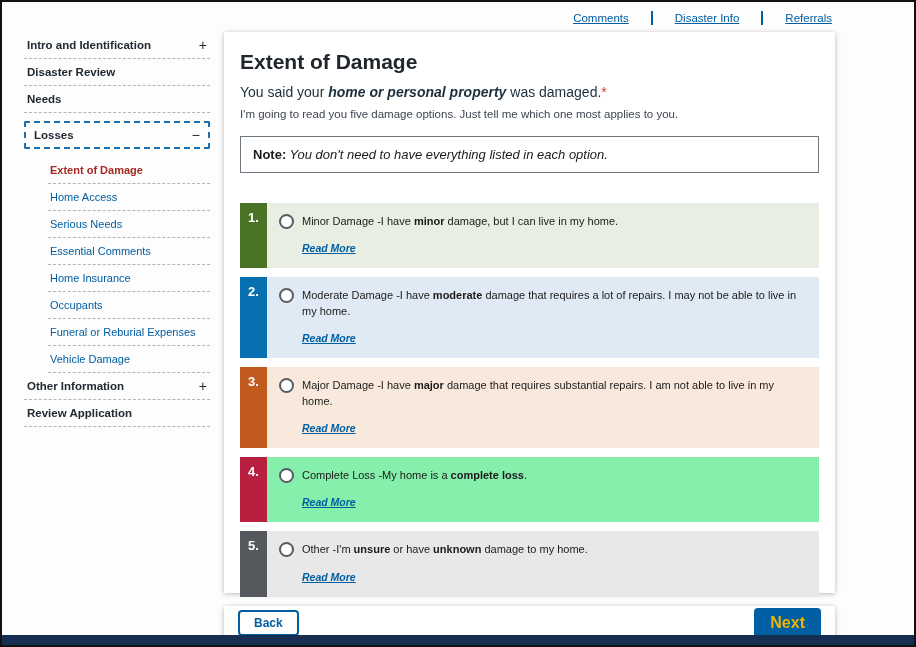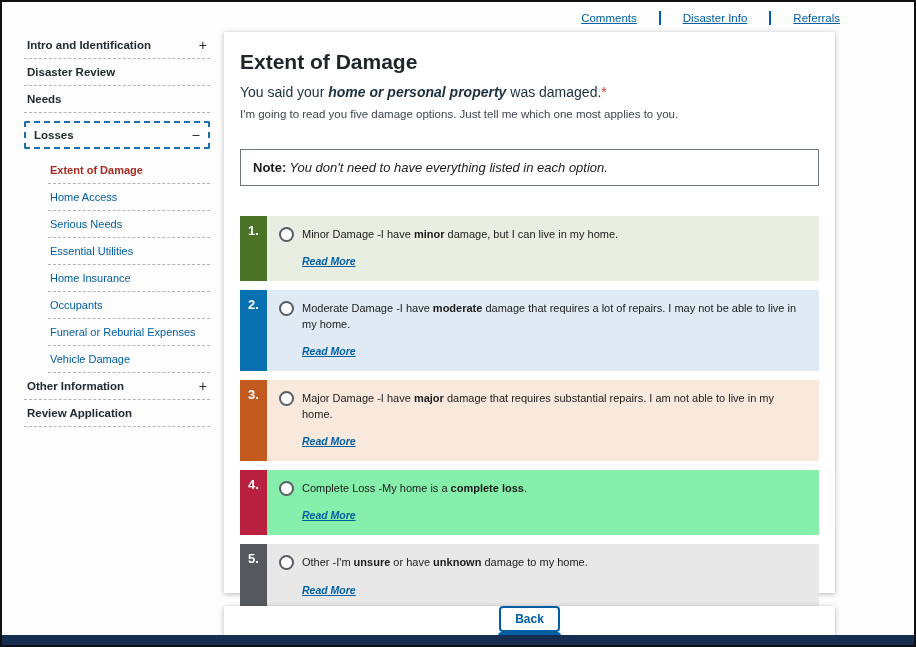--- a/index.html
+++ b/index.html
@@ -14,21 +14,21 @@
     height: 647px;
     border: 2px solid #111111;
     background: #fdfdfd;
     overflow: hidden;
   }
 
   
   .top-links {
     position: absolute;
     top: 9px;
-    right: 74px;
+    right: 82px;
     display: flex;
     align-items: center;
     column-gap: 22px;
   }
   .top-link {
     color: #005ea2;
     font-size: 11.5px;
     text-decoration: underline;
     cursor: pointer;
   }
@@ -105,21 +105,21 @@
   .subtitle {
     font-size: 14px;
     color: #1b2f3e;
     margin-bottom: 8px;
   }
   .subtitle .em { font-style: italic; font-weight: bold; }
   .subtitle .req { color: #d83933; }
   .intro {
     font-size: 11.5px;
     color: #3d4551;
-    margin-bottom: 29px;
+    margin-bottom: 16px;
   }
   .note {
     border: 1px solid #6f7780;
     padding: 10px 12px;
     font-size: 13px;
     color: #1b1b1b;
     margin-bottom: 30px;
   }
   .note strong { font-weight: bold; }
   .note em { font-style: italic; }
@@ -176,39 +176,38 @@
   
   .bottom-card {
     left: 222px;
     top: 604px;
     width: 611px;
     height: 33px;
     display: flex;
     justify-content: space-between;
     align-items: center;
     padding: 0 14px;
-    flex-direction: column;
   }
   .btn-outline {
     background: #ffffff;
     border: 2px solid #005ea2;
     color: #005ea2;
     font-family: "Liberation Sans", sans-serif;
     font-size: 12px;
     font-weight: bold;
     padding: 4px 14px;
     border-radius: 4px;
     cursor: pointer;
   }
   .btn-solid {
     background: #005ea2;
     border: none;
-    color: #ffffff;
+    color: #eab308;
     font-family: "Liberation Sans", sans-serif;
-    font-size: 14px;
+    font-size: 16px;
     font-weight: bold;
     padding: 6px 16px;
     border-radius: 4px;
     cursor: pointer;
   }
   .footer-bar {
     position: absolute;
     left: 0;
     right: 0;
     bottom: 0;
@@ -243,21 +242,21 @@
       <span class="expander"></span>
     </div>
     <div class="nav-item losses-active">
       <span class="nav-label">Losses</span>
       <span class="expander">−</span>
     </div>
     <div class="sub-list">
       <div class="sub-item active">Extent of Damage</div>
       <div class="sub-item">Home Access</div>
       <div class="sub-item">Serious Needs</div>
-      <div class="sub-item">Essential Utilities</div>
+      <div class="sub-item">Essential Comments</div>
       <div class="sub-item">Home Insurance</div>
       <div class="sub-item">Occupants</div>
       <div class="sub-item">Funeral or Reburial Expenses</div>
       <div class="sub-item">Vehicle Damage</div>
     </div>
     <div class="nav-item">
       <span class="nav-label">Other Information</span>
       <span class="expander">+</span>
     </div>
     <div class="nav-item">

